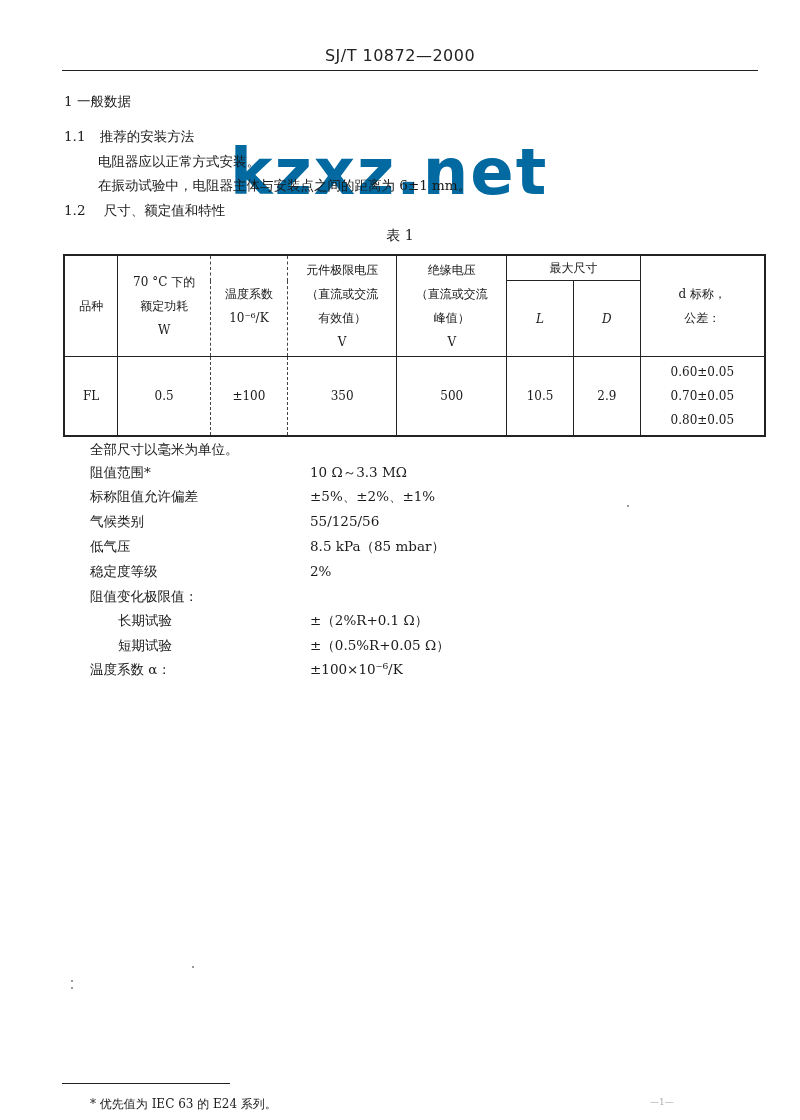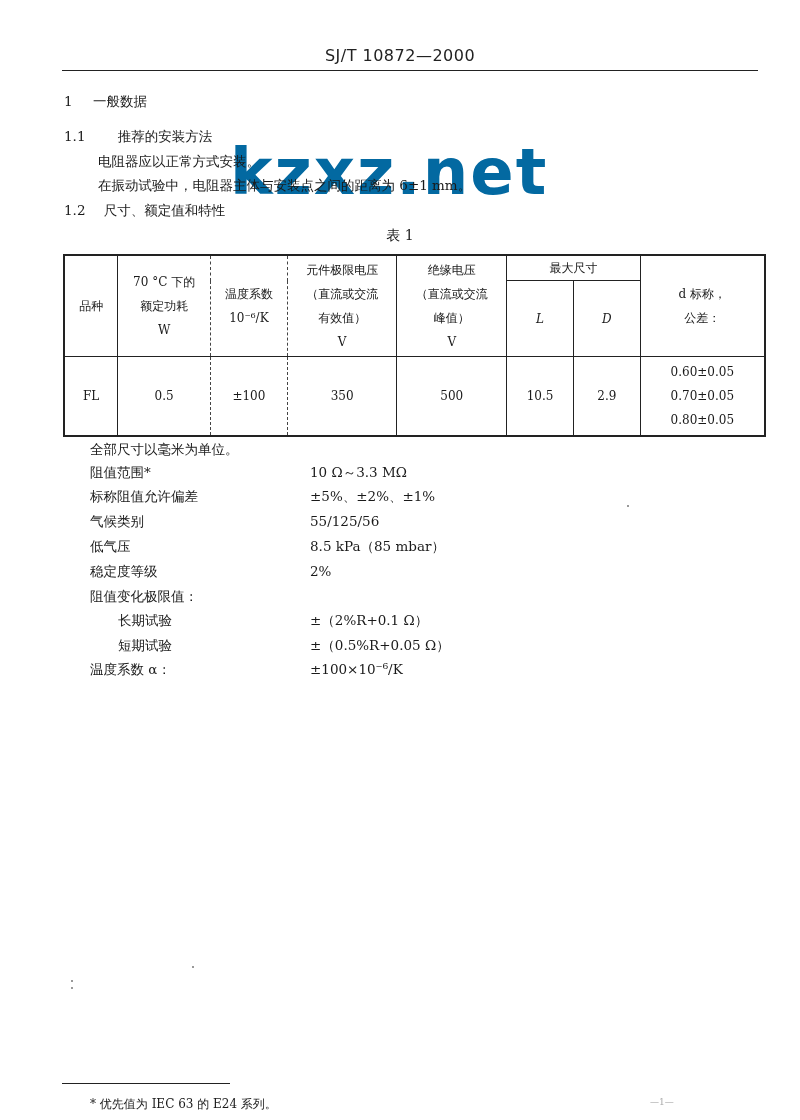--- a/index.html
+++ b/index.html
@@ -47,25 +47,25 @@
 </head>
 <body>
 
 <div class="abs header-code">SJ/T 10872—2000</div>
 <div class="abs header-rule"></div>
 
 <div class="abs watermark">kzxz.net</div>
 
 <div class="abs text content" style="left:64px; top:92px;">
   <span>1</span>
-  <span style="margin-left:16px;">一般数据</span>
+  <span style="">一般数据</span>
 </div>
 <div class="abs text content" style="left:64px; top:127px;">
   <span>1.1</span>
-  <span style="margin-left:28px;">推荐的安装方法</span>
+  <span style="margin-left:10px;">推荐的安装方法</span>
 </div>
 <div class="abs text content" style="left:98px; top:152px;">电阻器应以正常方式安装。</div>
 <div class="abs text content" style="left:98px; top:176px;">在振动试验中，电阻器主体与安装点之间的距离为 6±1 mm。</div>
 <div class="abs text content" style="left:64px; top:201px;">
   <span>1.2</span>
   <span style="margin-left:14px;">尺寸、额定值和特性</span>
 </div>
 
 <div class="abs table-caption content">表 1</div>
 

